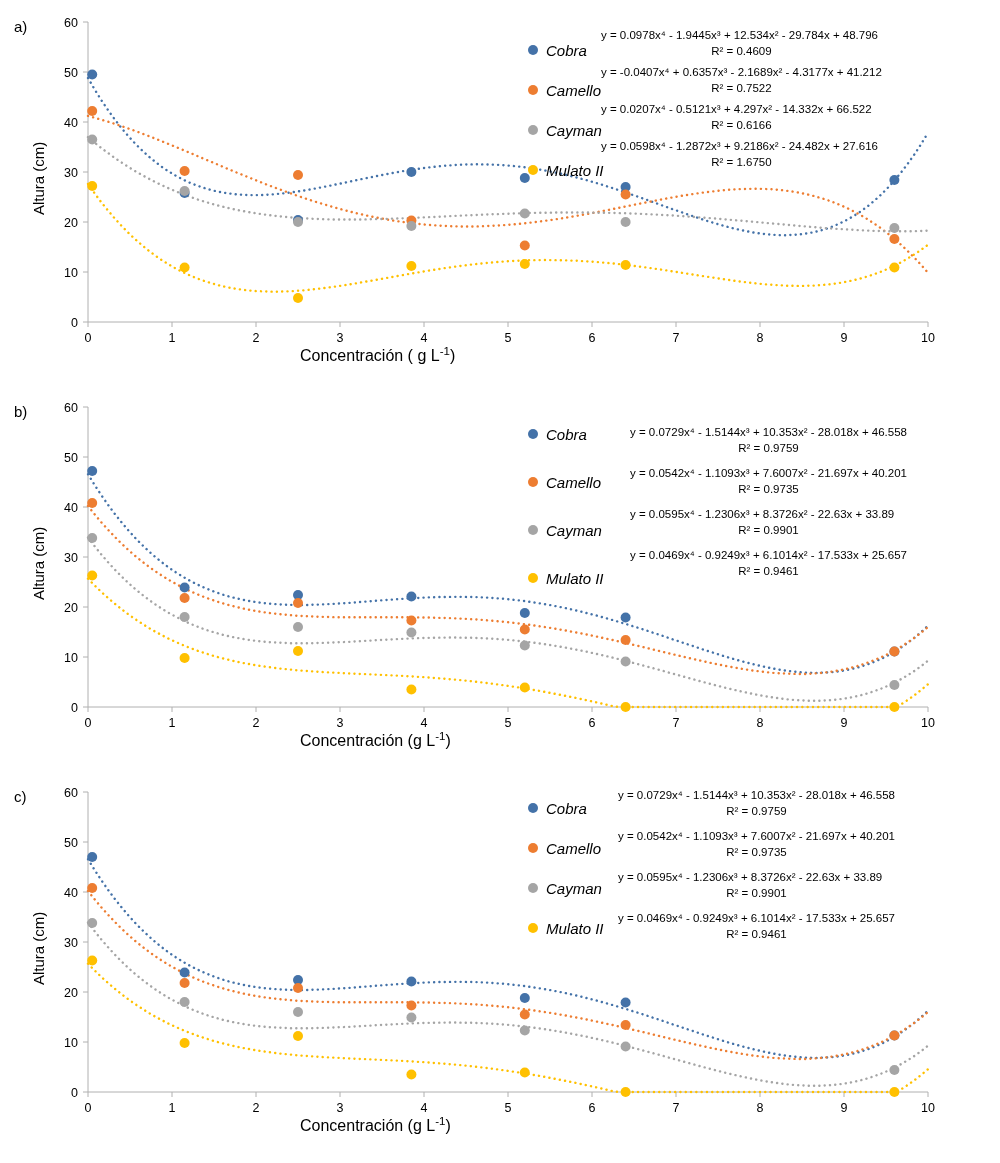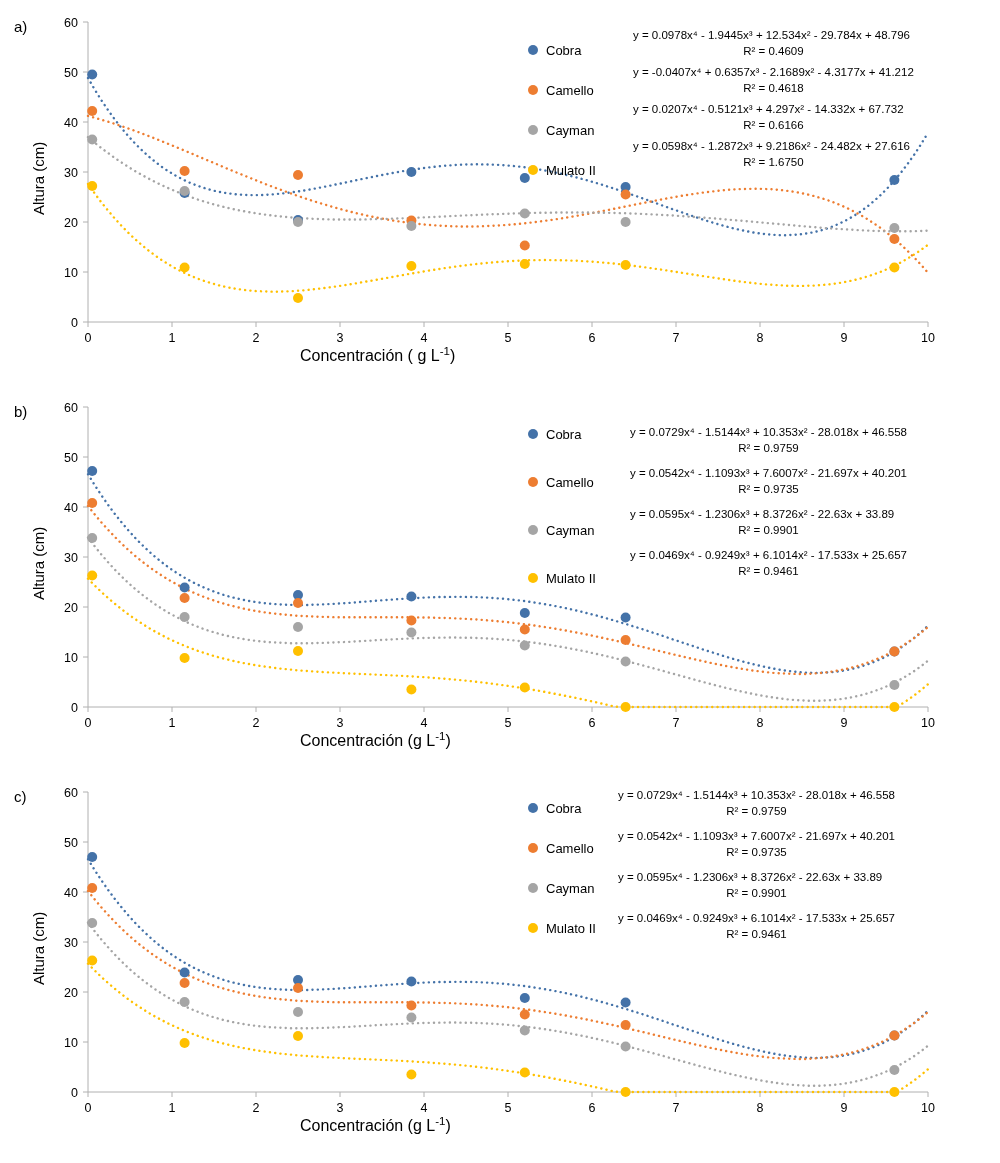--- a/index.html
+++ b/index.html
@@ -6,21 +6,21 @@
   body{width:1000px;height:1163px;font-family:"Liberation Sans",sans-serif;color:#000;}
   .page{position:relative;width:1000px;height:1163px;}
   .panel{position:relative;width:1000px;height:378px;}
   .panel-label{position:absolute;left:14px;top:18px;font-size:15px;color:#000;}
   svg{display:block;}
   .axis-title-y{position:absolute;font-size:15px;color:#000;transform:rotate(-90deg);transform-origin:left top;white-space:nowrap;}
   .axis-title-x{position:absolute;font-size:16px;color:#000;white-space:nowrap;}
   .legend{position:absolute;font-size:12.5px;color:#000;}
   .legend-row{display:flex;align-items:center;height:26px;}
   .legend-dot{width:10px;height:10px;border-radius:50%;margin-right:8px;flex:0 0 auto;}
-  .legend-label{font-size:13px;}
+  .legend-label{font-size:15px;font-style:italic;}
   .eqblock{position:absolute;font-size:11.5px;line-height:1.35;color:#000;white-space:nowrap;}
   .eq-r2{text-align:center;}
   .tick-lbl{font-size:12.5px;fill:#000;font-family:"Liberation Sans",sans-serif;}
   sup{font-size:0.72em;vertical-align:super;}
 </style>
 </head>
 <body>
 
 <div class="page">
 
@@ -113,31 +113,31 @@
         </div>
         <div class="legend-row" style="height: 40px;">
           <span class="legend-dot" style="background: rgb(165, 165, 165);"></span>
           <span class="legend-label">Cayman</span>
         </div>
         <div class="legend-row" style="height: 40px;">
           <span class="legend-dot" style="background: rgb(255, 192, 0);"></span>
           <span class="legend-label">Mulato II</span>
         </div>
       </div>
-    <div class="eqblock" style="left:633px;top:28px;">
+    <div class="eqblock" style="left:601px;top:28px;">
         <div style="margin-bottom: 6px;">
           <div>y = 0.0978x⁴ - 1.9445x³ + 12.534x² - 29.784x + 48.796</div>
           <div class="eq-r2">R² = 0.4609</div>
         </div>
         <div style="margin-bottom: 6px;">
           <div>y = -0.0407x⁴ + 0.6357x³ - 2.1689x² - 4.3177x + 41.212</div>
-          <div class="eq-r2">R² = 0.4618</div>
+          <div class="eq-r2">R² = 0.7522</div>
         </div>
         <div style="margin-bottom: 6px;">
-          <div>y = 0.0207x⁴ - 0.5121x³ + 4.297x² - 14.332x + 67.732</div>
+          <div>y = 0.0207x⁴ - 0.5121x³ + 4.297x² - 14.332x + 66.522</div>
           <div class="eq-r2">R² = 0.6166</div>
         </div>
         <div style="margin-bottom: 6px;">
           <div>y = 0.0598x⁴ - 1.2872x³ + 9.2186x² - 24.482x + 27.616</div>
           <div class="eq-r2">R² = 1.6750</div>
         </div>
       </div>
   </div>
 
   <div class="panel" id="panel-b" style="position:absolute;left:0;top:385px;">

